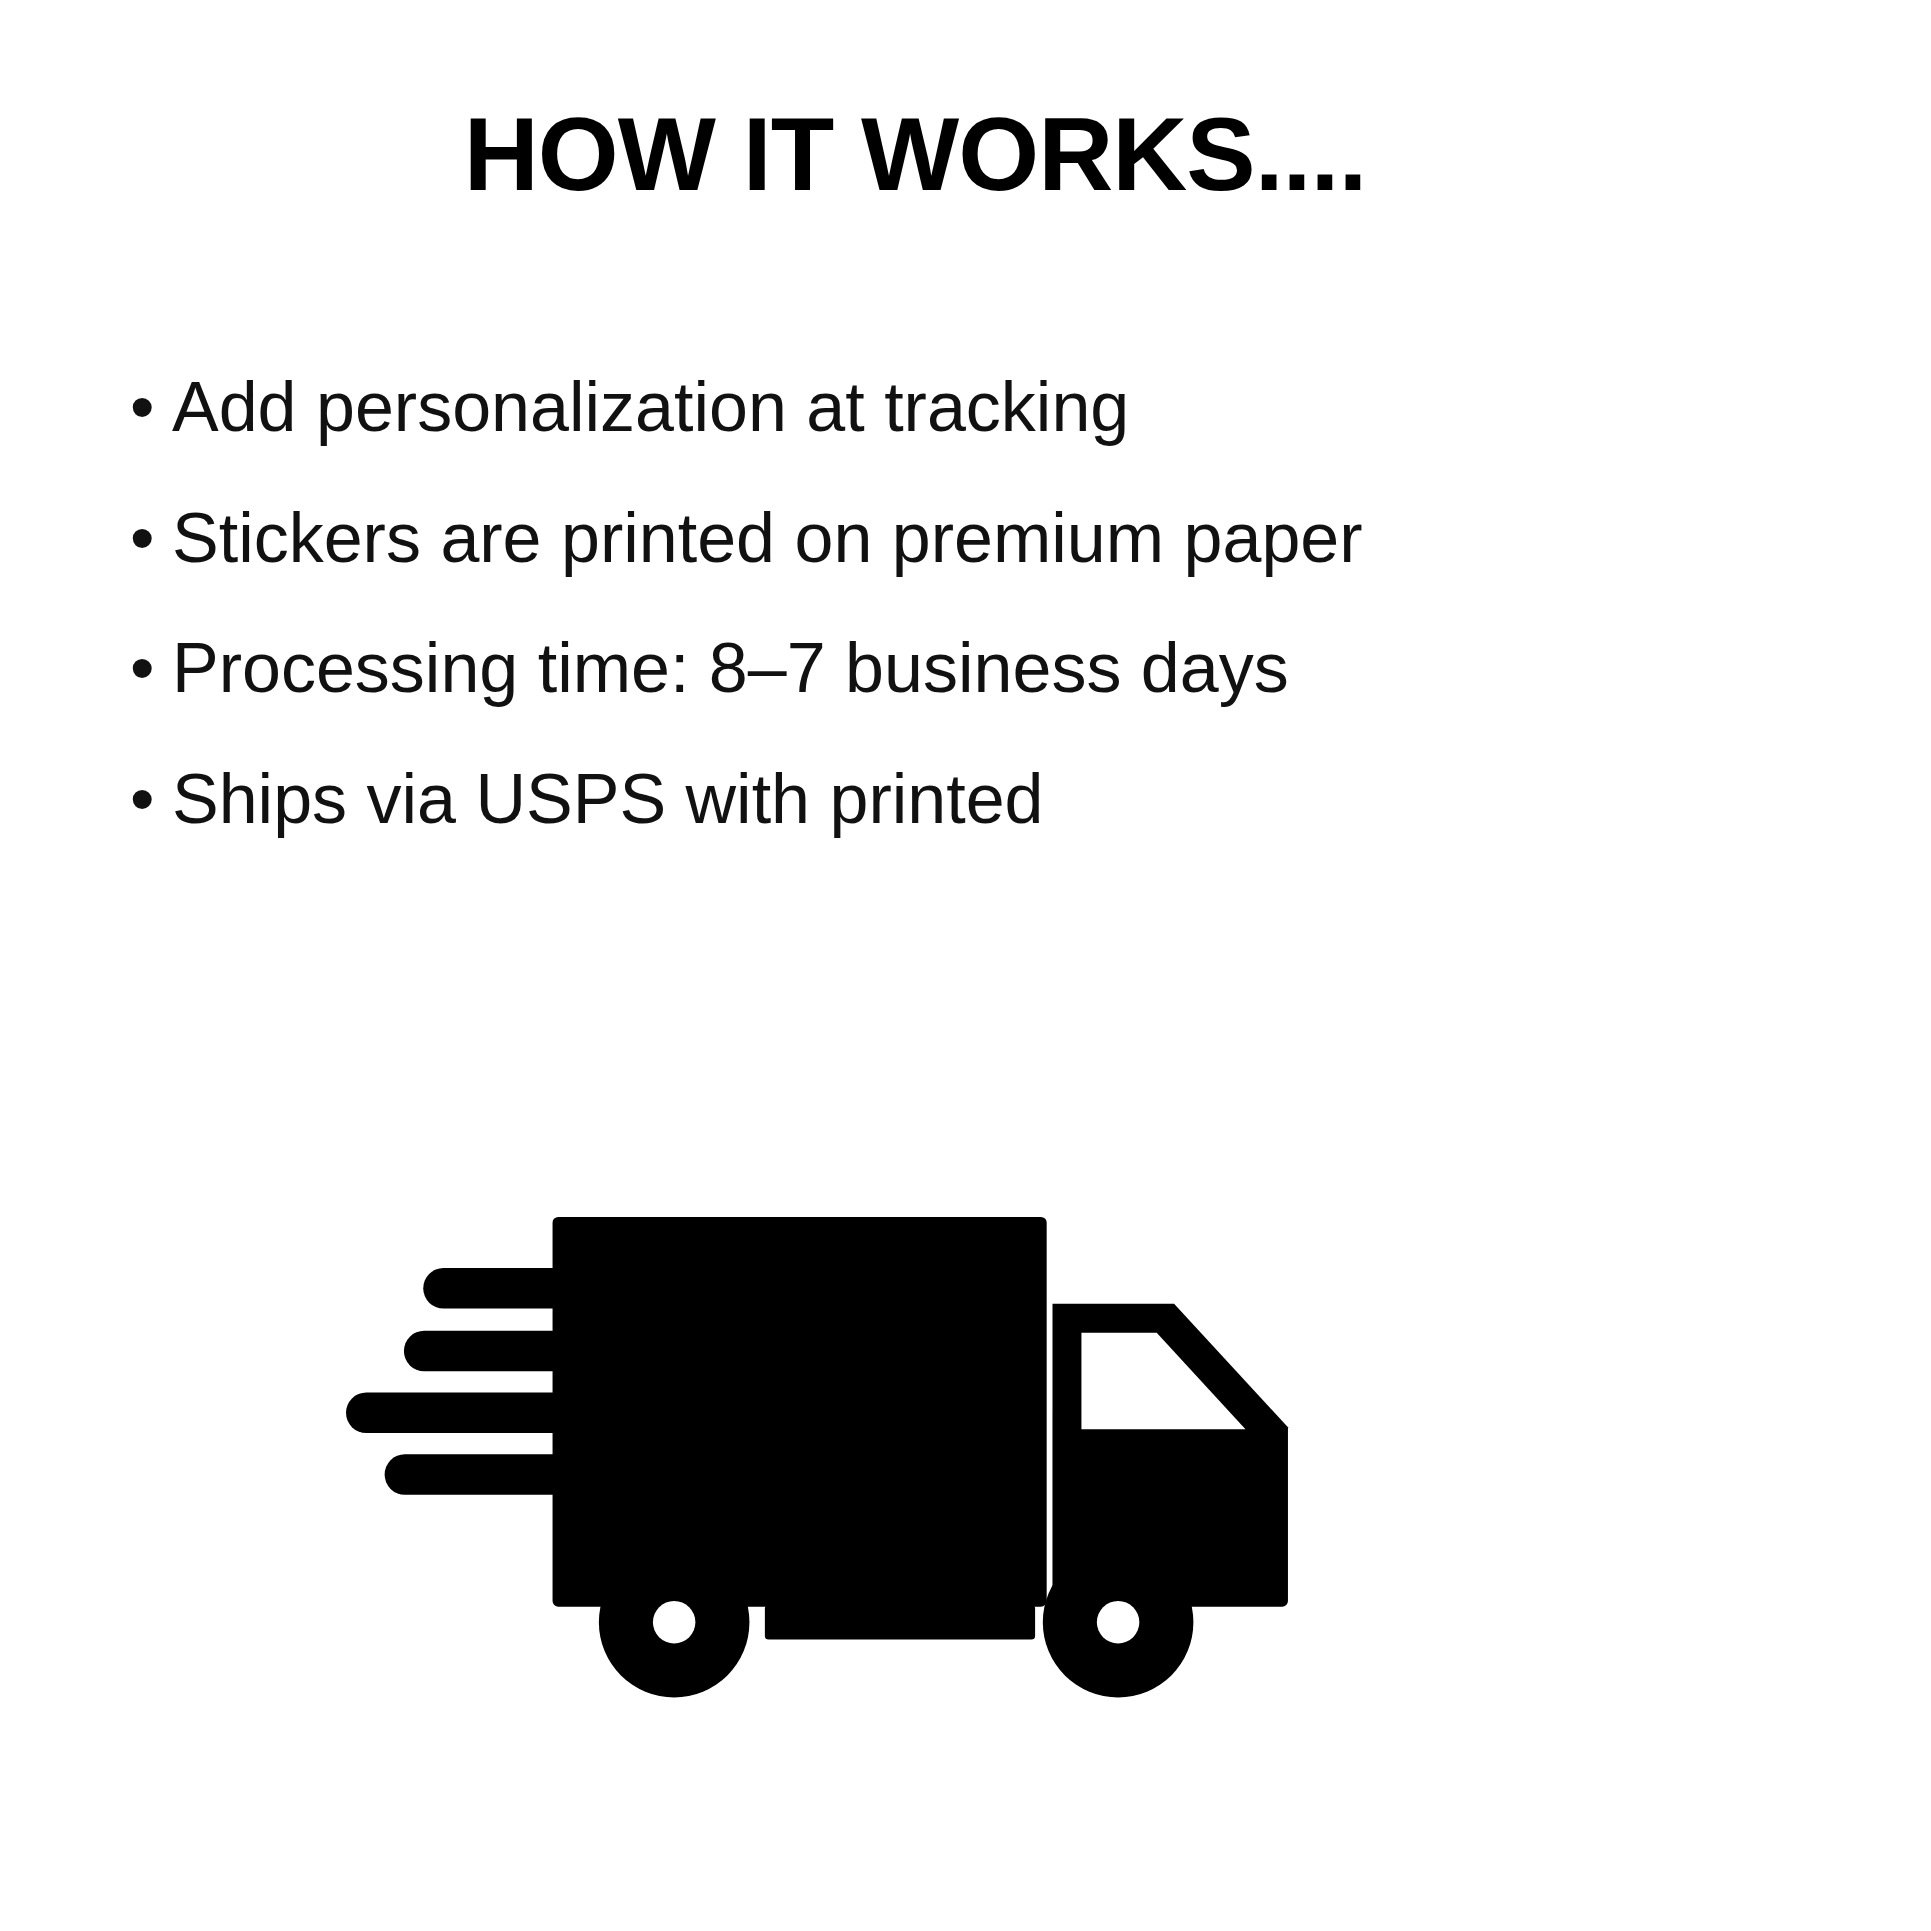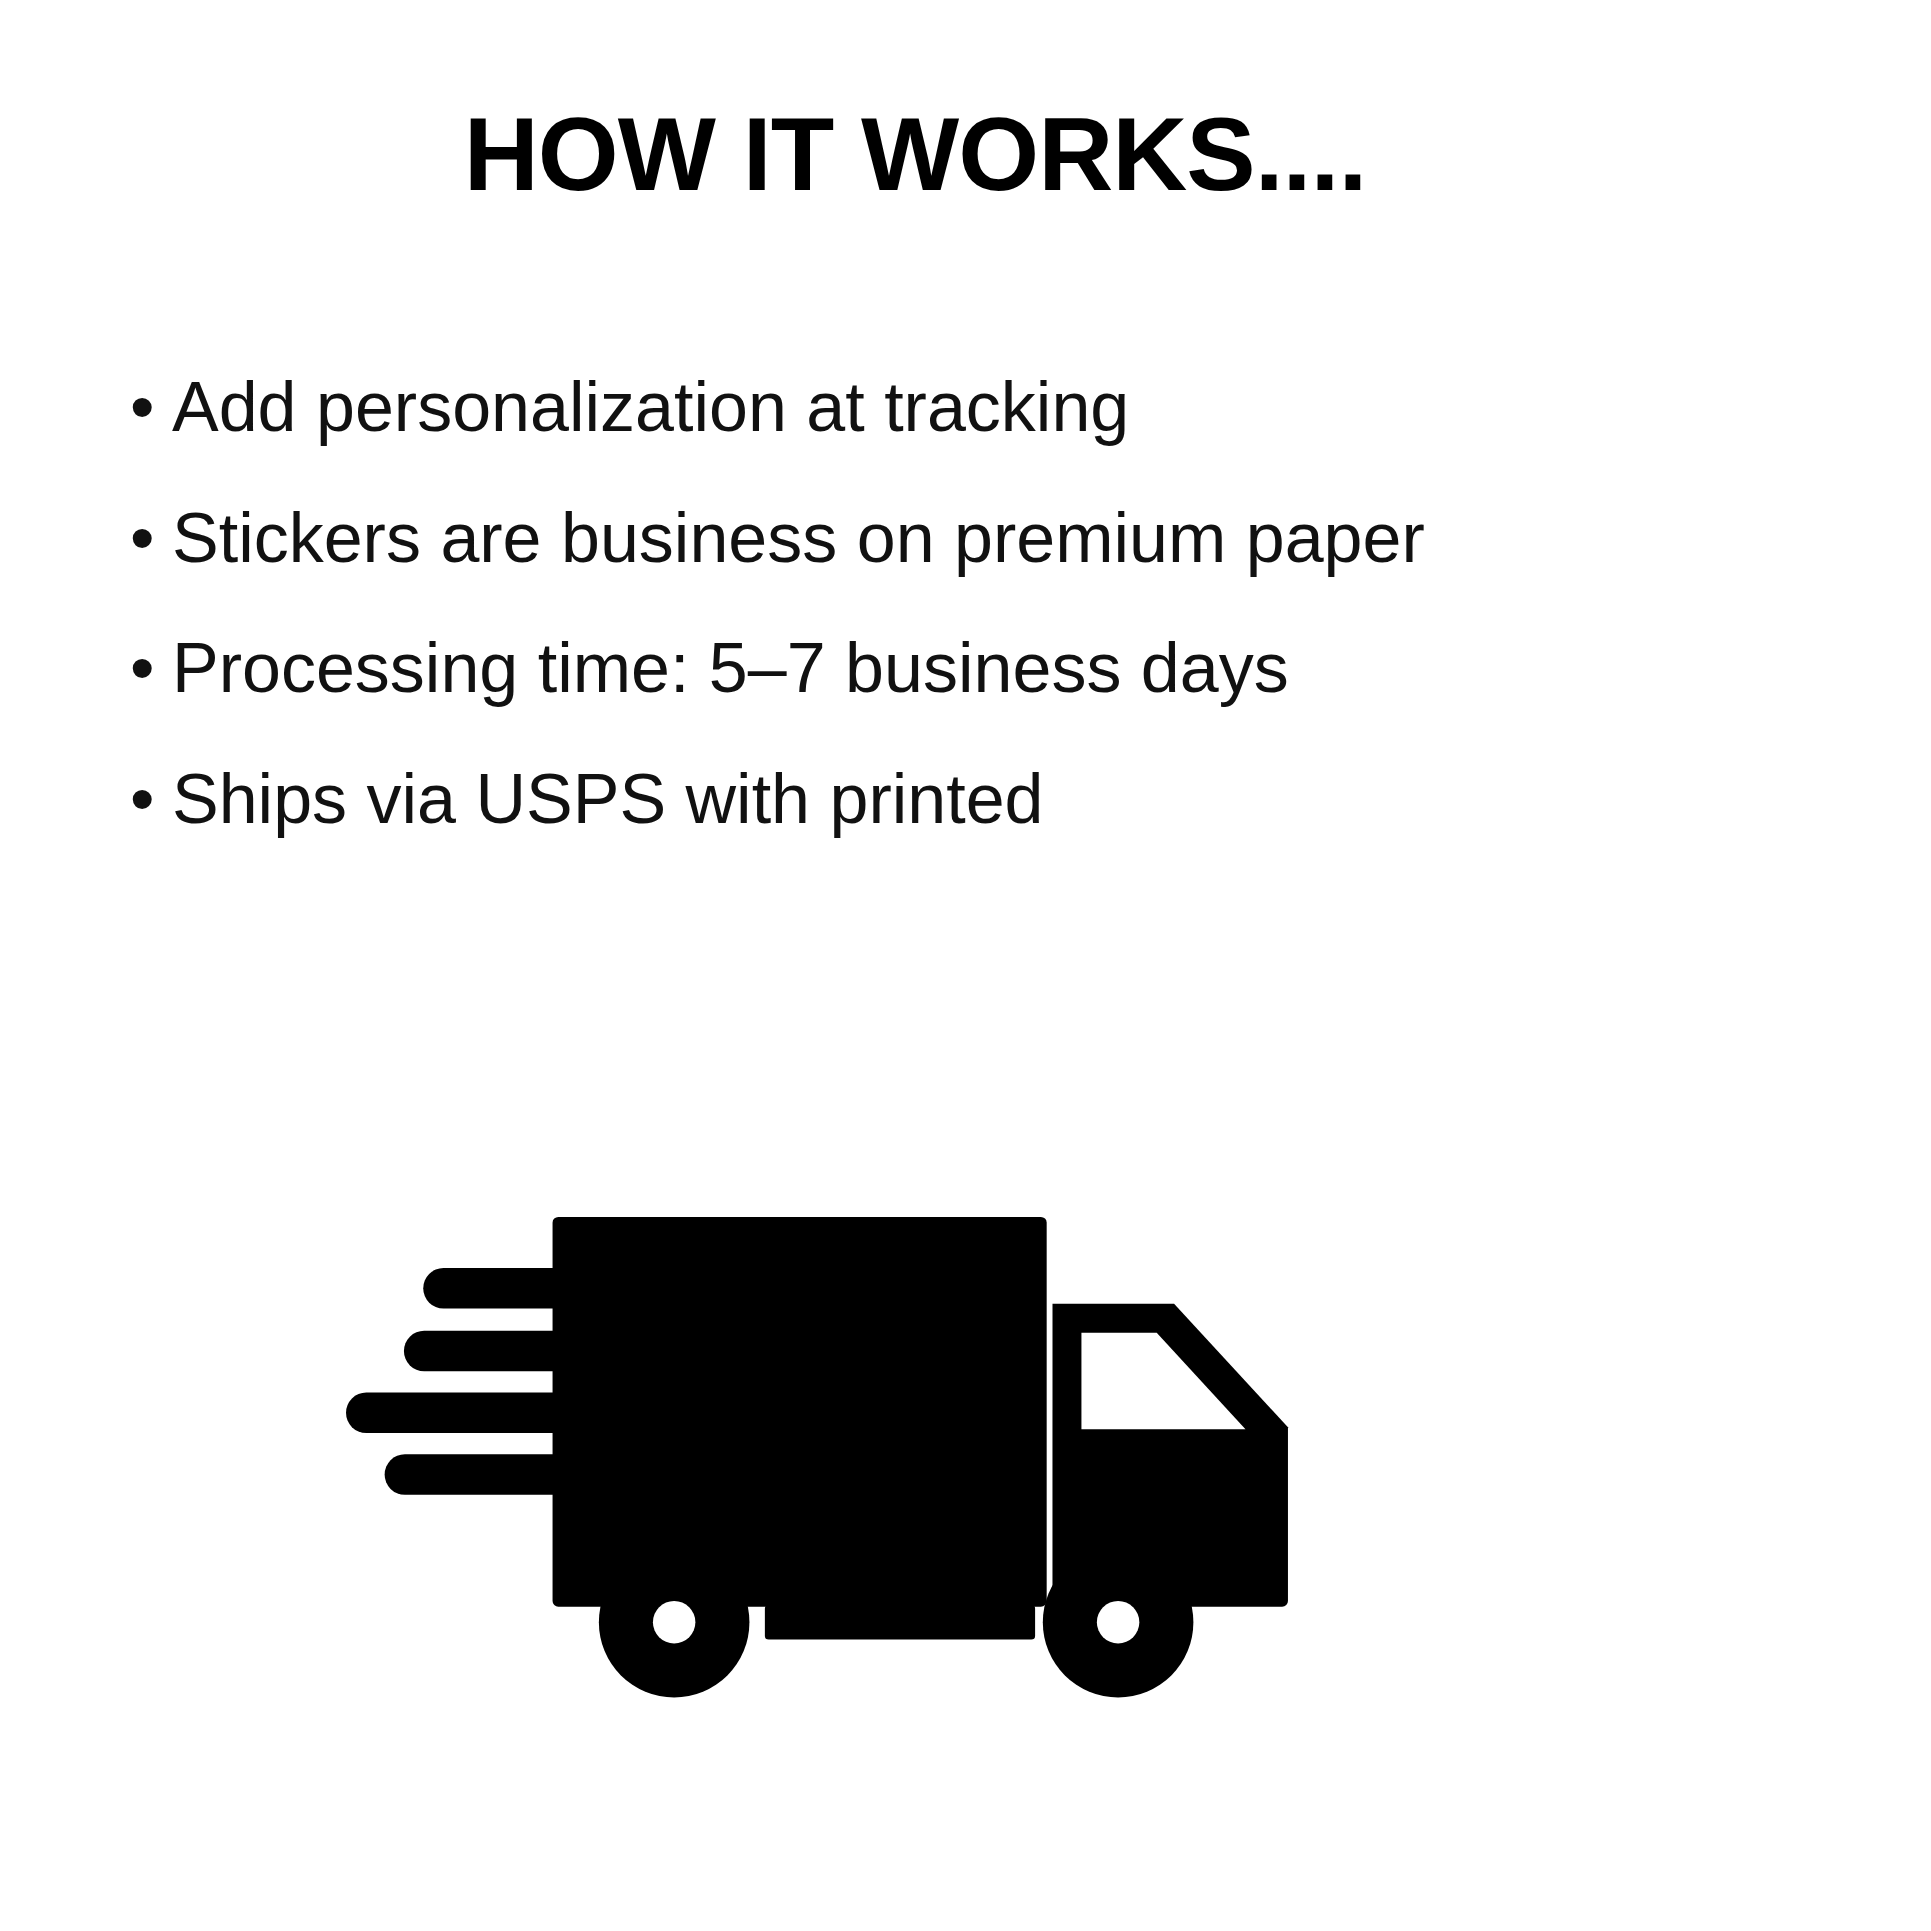--- a/index.html
+++ b/index.html
@@ -82,26 +82,26 @@
 
   <div class="bullets">
 
     <div class="bullet-row">
       <span class="bullet-dot">•</span>
       <span class="bullet-text">Add personalization at tracking</span>
     </div>
 
     <div class="bullet-row">
       <span class="bullet-dot">•</span>
-      <span class="bullet-text">Stickers are business on premium paper</span>
+      <span class="bullet-text">Stickers are printed on premium paper</span>
     </div>
 
     <div class="bullet-row">
       <span class="bullet-dot">•</span>
-      <span class="bullet-text">Processing time: 5–7 business days</span>
+      <span class="bullet-text">Processing time: 8–7 business days</span>
     </div>
 
     <div class="bullet-row">
       <span class="bullet-dot">•</span>
       <span class="bullet-text">Ships via USPS with printed</span>
     </div>
 
   </div>
 
   <div class="truck-wrap">

